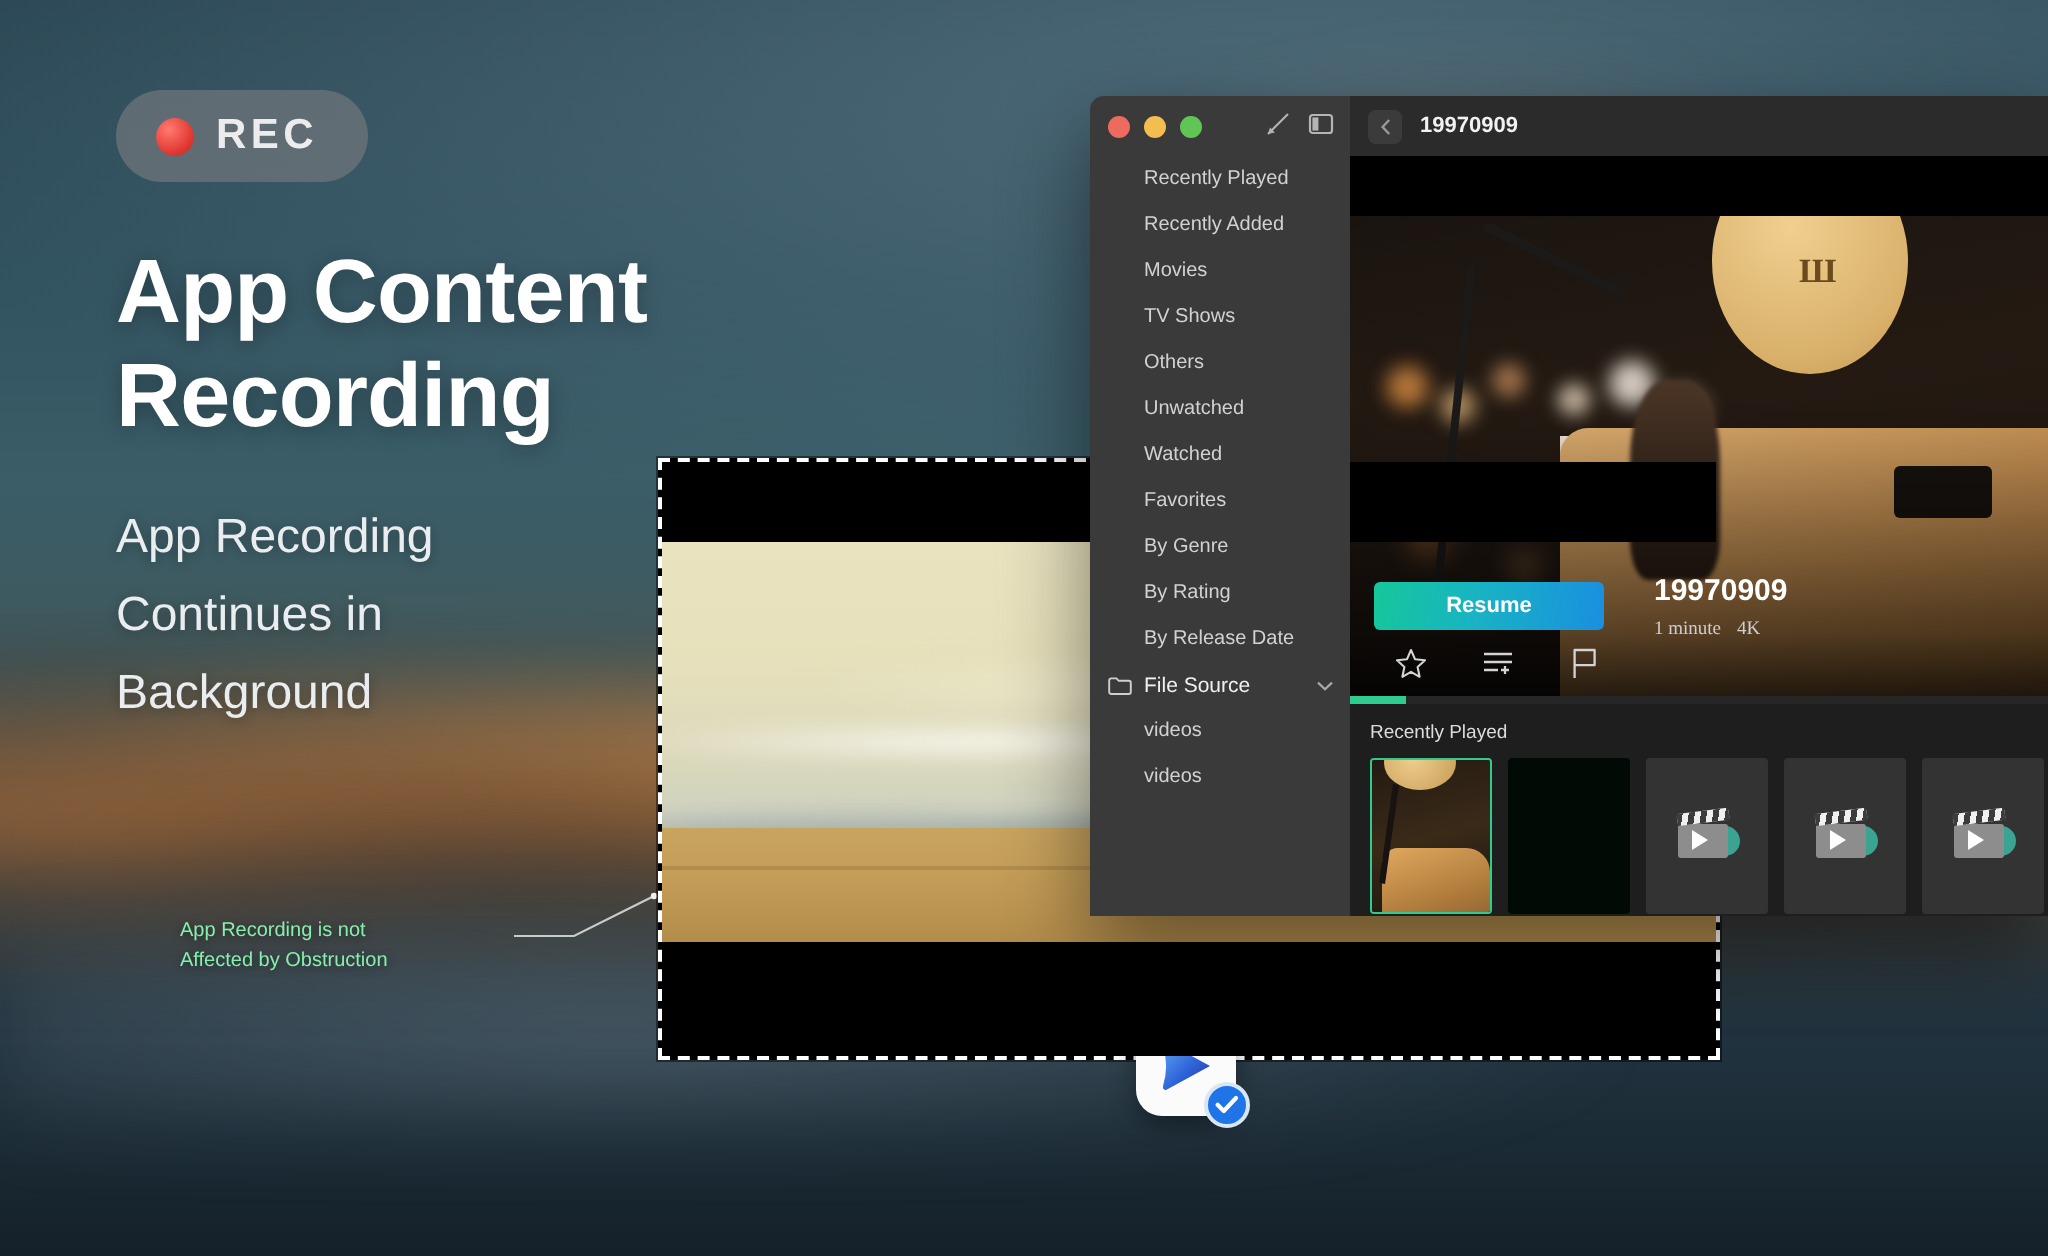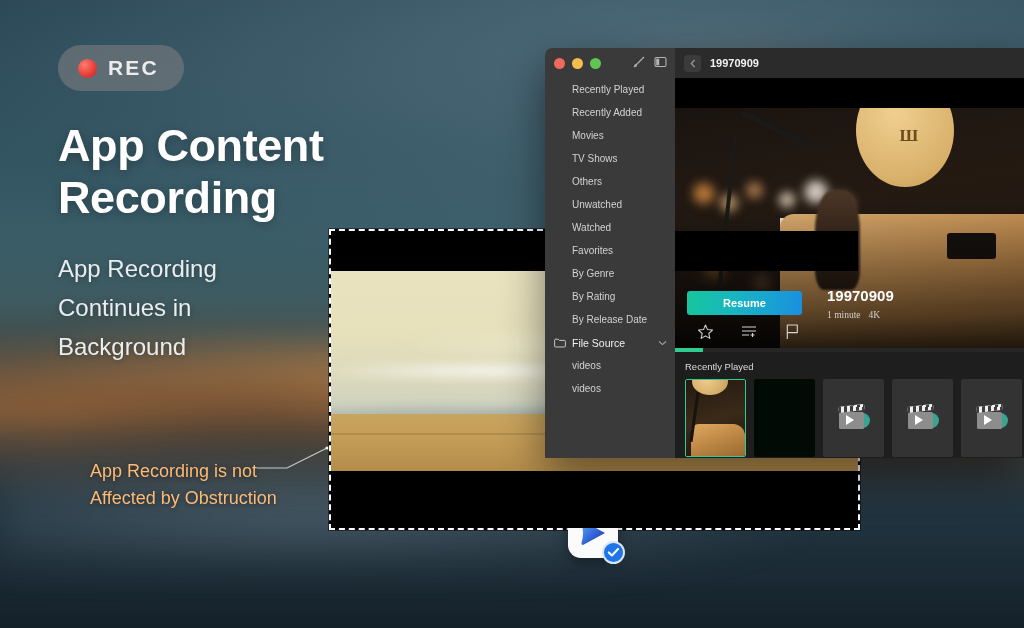--- a/index.html
+++ b/index.html
@@ -72,21 +72,21 @@
   }
   .subhead {
     position:absolute; left:58px; top:250px;
     color:#e9edf0; font-size:24px; line-height:1.62; font-weight:400;
     text-shadow:0 1px 6px rgba(0,0,0,.30);
   }
 
   
   .annot {
     position:absolute; left:90px; top:458px;
-    color:#fdba74; font-size:18px; line-height:1.52;
+    color:#86efac; font-size:10px; line-height:1.52;
     text-shadow:0 1px 5px rgba(0,0,0,.45);
   }
   .annot-line { position:absolute; left:255px; top:440px; width:85px; height:40px; pointer-events:none; }
 
   
   .capture {
     position:absolute; left:329px; top:229px; width:531px; height:301px;
     border:2px dashed #ffffff;
     outline:1px solid rgba(0,0,0,.45);
     overflow:hidden; background:#000;

